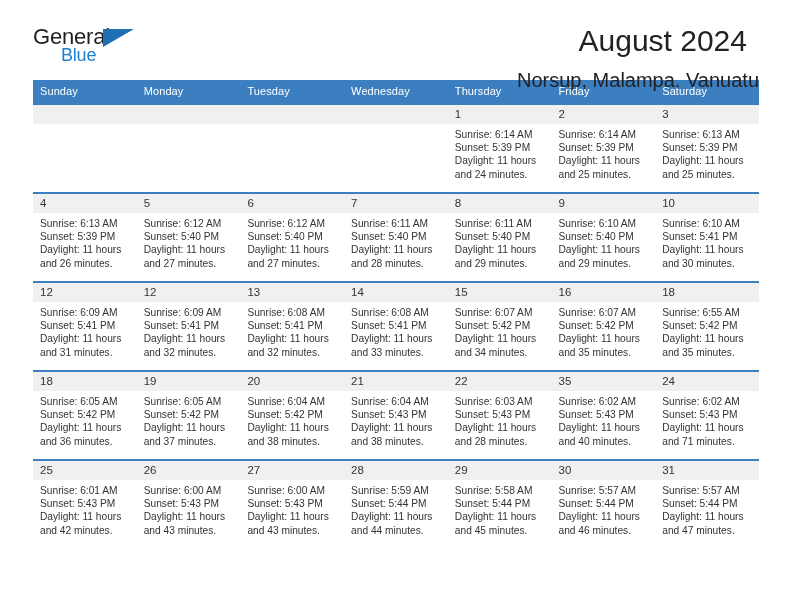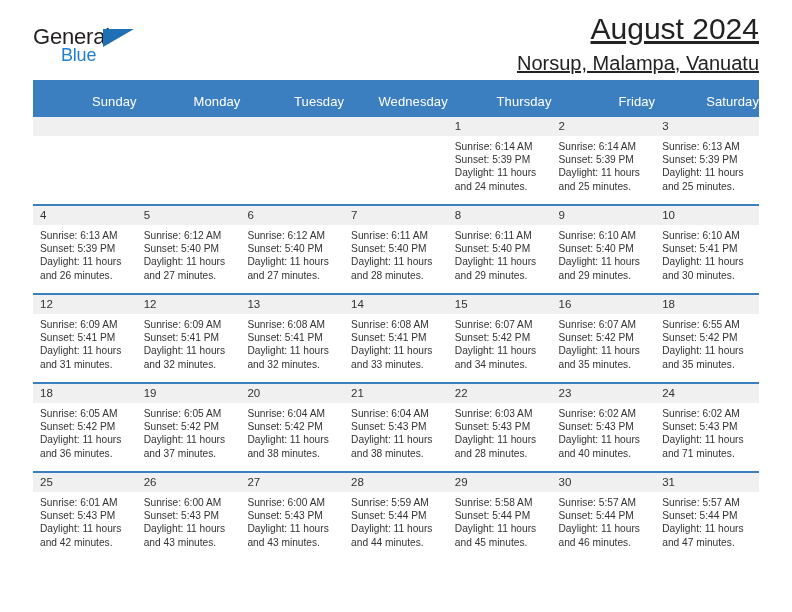--- a/index.html
+++ b/index.html
@@ -18,25 +18,24 @@
   .page {
     position: relative;
     width: 792px;
     height: 612px;
     padding: 0 33px;
   }
 
   
   .header {
     display: flex;
-    align-items: flex-end;
+    align-items: center;
     justify-content: space-between;
     height: 74px;
     padding-top: 26px;
-    text-decoration: underline;
   }
   .logo {
     position: relative;
     width: 120px;
     height: 48px;
     line-height: 1;
     user-select: none;
   }
   .logo-general {
     position: absolute;
@@ -67,43 +66,43 @@
   }
   .title-block {
     text-align: right;
     padding-top: 2px;
   }
   .month-title {
     font-size: 30px;
     font-weight: normal;
     color: #222222;
     line-height: 1.1;
-    margin: 0;
+    margin: 12px;
   }
   .location {
     font-size: 20px;
     color: #222222;
     margin-top: 7px;
     line-height: 1.1;
   }
 
   
   .calendar {
     width: 726px;
     border-collapse: collapse;
     table-layout: fixed;
     margin-top: 6px;
   }
   .calendar thead th {
     background: #3c7fc1;
     color: #ffffff;
-    font-size: 13px;
+    font-size: 11px;
     font-weight: normal;
-    text-align: right;
-    padding: 14px 0 6px 7px;
+    text-align: left;
+    padding: 5px 0 6px 7px;
     height: 22px;
     letter-spacing: 0.1px;
   }
   .calendar td {
     width: 103.71px;
     height: 89px;
     vertical-align: top;
     padding: 0;
     border-top: 2px solid #3c7fc1;
     background: #ffffff;
@@ -372,21 +371,21 @@
           <td class="">
             <span class="daynum">22</span>
             <div class="details">
               <div>Sunrise: 6:03 AM</div>
               <div>Sunset: 5:43 PM</div>
               <div>Daylight: 11 hours</div>
               <div>and 28 minutes.</div>
             </div>
           </td>
           <td class="">
-            <span class="daynum">23</span>
+            <span class="daynum">35</span>
             <div class="details">
               <div>Sunrise: 6:02 AM</div>
               <div>Sunset: 5:43 PM</div>
               <div>Daylight: 11 hours</div>
               <div>and 40 minutes.</div>
             </div>
           </td>
           <td class="">
             <span class="daynum">24</span>
             <div class="details">

